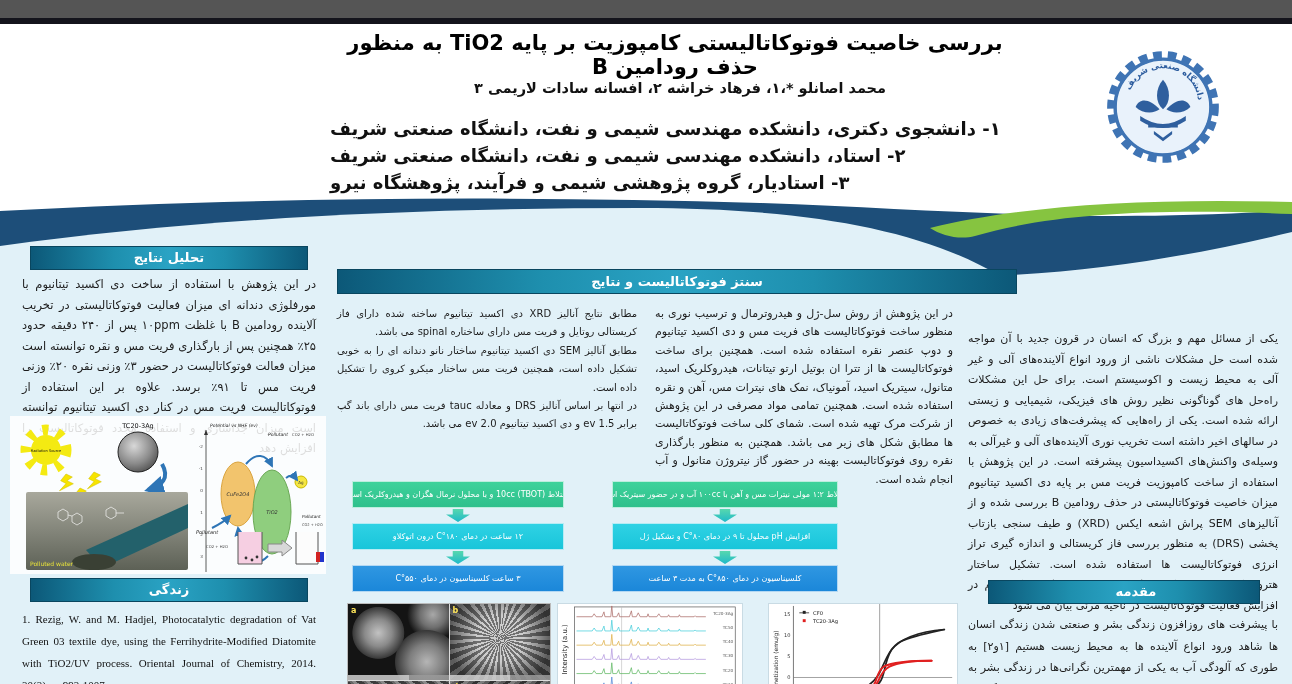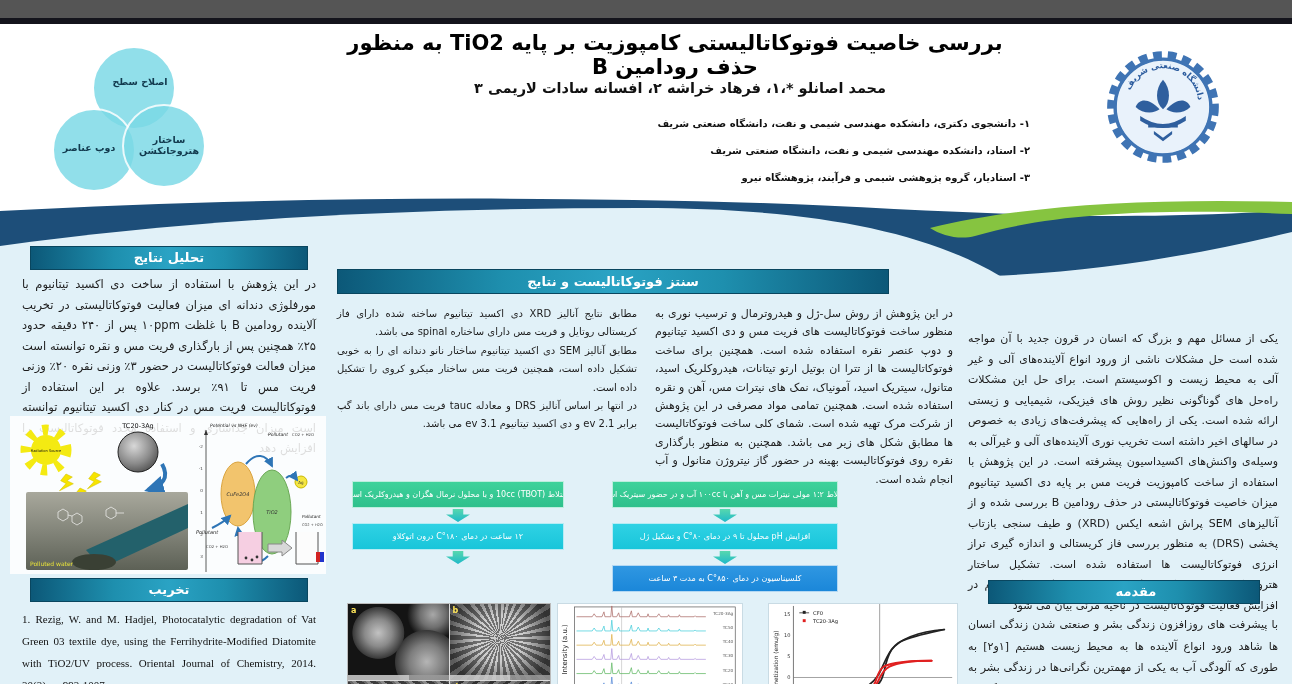--- a/index.html
+++ b/index.html
@@ -11,41 +11,41 @@
   *{margin:0;padding:0;box-sizing:border-box;}
   body{background:#555;font-family:"DejaVu Sans",sans-serif;}
   .page{position:relative;width:1292px;height:684px;background:#fff;overflow:hidden;margin:18px auto;}
   .topbar{position:absolute;left:0;top:0;width:1292px;height:6px;background:#14141c;}
   .content-bg{position:absolute;left:0;top:257px;width:1292px;height:427px;background:var(--bg);}
   .wave{position:absolute;left:0;top:180px;width:1292px;height:78px;}
 
   
   .title{position:absolute;left:320px;top:13px;width:710px;text-align:center;font-size:21px;font-weight:bold;color:#000;direction:rtl;}
   .authors{position:absolute;left:330px;top:62px;width:700px;text-align:center;font-size:14.5px;font-weight:bold;color:#111;direction:rtl;}
-  .aff{position:absolute;left:330px;width:700px;text-align:right;font-size:10px;font-weight:bold;color:#111;direction:rtl;}
+  .aff{position:absolute;left:330px;width:700px;text-align:left;font-size:18px;font-weight:bold;color:#111;direction:rtl;}
   .aff1{top:100px}.aff2{top:127px}.aff3{top:154px}
 
   
   .venn{position:absolute;left:52px;top:28px;width:170px;height:165px;}
   .vc{position:absolute;width:84px;height:84px;border-radius:50%;background:var(--venn);opacity:.82;border:2px solid #fff;}
   .vc-top{left:40px;top:0;}
   .vc-left{left:0px;top:62px;}
   .vc-right{left:70px;top:58px;}
   .vlabel{position:absolute;font-size:9.5px;font-weight:bold;color:#123a4e;direction:rtl;text-align:center;z-index:3;}
   .vl-top{left:58px;top:30px;width:60px;}
   .vl-left{left:6px;top:96px;width:62px;}
   .vl-right{left:86px;top:88px;width:62px;}
 
   
   .hdr{position:absolute;height:24px;line-height:22px;text-align:center;color:#fff;font-weight:bold;font-size:13px;z-index:5;direction:rtl;
        background:linear-gradient(90deg,var(--hdr1) 0%,#1e8fae 30%,var(--hdr2) 50%,#1e8fae 70%,var(--hdr1) 100%);
        border:1px solid #09465f;}
   .hdr-analysis{left:30px;top:228px;width:278px;}
   .hdr-refs{left:30px;top:560px;width:278px;}
-  .hdr-syn{left:337px;top:251px;width:552px;height:25px;line-height:23px;}
+  .hdr-syn{left:337px;top:251px;width:680px;height:25px;line-height:23px;}
   .hdr-abs{left:988px;top:276px;width:272px;}
   .hdr-intro{left:988px;top:562px;width:272px;padding-left:24px;}
 
   .fa-par{position:absolute;direction:rtl;text-align:justify;color:#1c1c1c;}
   .analysis-body{left:22px;top:256px;width:294px;font-size:11.5px;line-height:20.5px;}
   .abs-body{left:968px;top:311px;width:310px;font-size:11px;line-height:20.5px;}
   .intro-body{left:968px;top:596px;width:310px;font-size:11px;line-height:21.5px;}
   .syn-right{left:655px;top:287px;width:298px;font-size:11px;line-height:18.4px;}
   .syn-left{left:337px;top:287px;width:300px;font-size:10px;line-height:18.4px;}
   .syn-left p{margin:0;}
@@ -99,28 +99,20 @@
     <path d="M990,78 C1100,74 1200,56 1292,34 L1292,78 Z" fill="#e1f1f8"></path>
     <path d="M930,30 C1020,8 1140,0 1292,4 L1292,16 C1150,10 1050,16 975,38 C960,42 942,38 930,30 Z" fill="#86c440"></path>
   </svg>
 
   <div class="title">بررسی خاصیت فوتوکاتالیستی کامپوزیت بر پایه TiO2 به منظور حذف رودامین B</div>
   <div class="authors">محمد اصانلو *،۱، فرهاد خراشه ۲، افسانه سادات لاریمی ۳</div>
   <div class="aff aff1">۱- دانشجوی دکتری، دانشکده مهندسی شیمی و نفت، دانشگاه صنعتی شریف</div>
   <div class="aff aff2">۲- استاد، دانشکده مهندسی شیمی و نفت، دانشگاه صنعتی شریف</div>
   <div class="aff aff3">۳- استادیار، گروه پژوهشی شیمی و فرآیند، پژوهشگاه نیرو</div>
 
-  <div class="venn">
-    <div class="vc vc-top"></div>
-    <div class="vc vc-left"></div>
-    <div class="vc vc-right"></div>
-    <div class="vlabel vl-top">اصلاح سطح</div>
-    <div class="vlabel vl-left">دوپ عناصر</div>
-    <div class="vlabel vl-right">ساختار هتروجانکشن</div>
-  </div>
 
   <svg style="position:absolute;left:1106px;top:32px;" width="114" height="114" viewBox="0 0 100 100">
     <circle cx="50" cy="50" r="42" fill="#e9f2fb" stroke="#3f74b4" stroke-width="3"></circle>
     <circle cx="50" cy="50" r="45" fill="none" stroke="#3f74b4" stroke-width="8" stroke-dasharray="7.5 5.2"></circle>
     <defs>
         <path id="arcpath" d="M19,47 A31,31 0 0 1 81,47"></path>
       </defs>
     <text font-size="7.5" fill="#2c5c9e" font-weight="bold">
       <textPath href="#arcpath" startOffset="12%">دانشگاه صنعتی شریف</textPath>
     </text>
@@ -222,39 +214,40 @@
       <circle cx="236" cy="142" r="1.4" fill="#333"></circle>
         <circle cx="242" cy="144" r="1.4" fill="#333"></circle>
         <circle cx="247" cy="141" r="1.4" fill="#333"></circle>
       <polygon points="258,128 272,128 272,124 282,132 272,140 272,136 258,136" fill="#d8d8d8" stroke="#888"></polygon>
       <path d="M286,116 L286,148 L308,148 L308,116" fill="#fcfcfc" stroke="#555" stroke-width="1"></path>
       <rect x="306" y="136" width="6" height="10" fill="#d22222"></rect>
         <rect x="310" y="136" width="4" height="10" fill="#2233cc"></rect>
     </g>
   </svg>
 
-  <div class="hdr hdr-refs">تخریب</div>
+  <div class="hdr hdr-refs">زندگی</div>
   <div class="refs-body">
     <p>1. Rezig, W. and M. Hadjel, Photocatalytic degradation of Vat Green 03 textile dye, using the Ferrihydrite-Modified Diatomite with TiO2/UV process. Oriental Journal of Chemistry, 2014. 30(3): p. 993-1007.</p>
     <p>2. Liang, H., et al., Diatomite coated with Fe2O3 as an efficient heterogeneous catalyst for degradation of organic pollutant. Journal of</p>
   </div>
 
   <div class="hdr hdr-syn">سنتز فوتوکاتالیست و نتایج</div>
   <div class="fa-par syn-right">در این پژوهش از روش سل-ژل و هیدروترمال و ترسیب نوری به منظور ساخت فوتوکاتالیست های فریت مس و دی اکسید تیتانیوم و دوپ عنصر نقره استفاده شده است. همچنین برای ساخت فوتوکاتالیست ها از تترا ان بوتیل ارتو تیتانات، هیدروکلریک اسید، متانول، سیتریک اسید، آمونیاک، نمک های نیترات مس، آهن و نقره استفاده شده است. همچنین تمامی مواد مصرفی در این پژوهش از شرکت مرک تهیه شده است. شمای کلی ساخت فوتوکاتالیست ها مطابق شکل های زیر می باشد. همچنین به منظور بارگذاری نقره روی فوتوکاتالیست بهینه در حضور گاز نیتروژن متانول و آب انجام شده است.</div>
   <div class="fa-par syn-left">
     <p>مطابق نتایج آنالیز XRD دی اکسید تیتانیوم ساخته شده دارای فاز کریستالی روتایل و فریت مس دارای ساختاره spinal می باشد.</p>
     <p>مطابق آنالیز SEM دی اکسید تیتانیوم ساختار نانو دندانه ای را به خوبی تشکیل داده است، همچنین فریت مس ساختار میکرو کروی را تشکیل داده است.</p>
-    <p>در انتها بر اساس آنالیز DRS و معادله tauc فریت مس دارای باند گپ برابر 2.1 ev و دی اکسید تیتانیوم 3.1 ev می باشد.</p>
+    <p>در انتها بر اساس آنالیز DRS و معادله tauc فریت مس دارای باند گپ برابر 1.5 ev و دی اکسید تیتانیوم 2.0 ev می باشد.</p>
   </div>
 
   <div class="flow flow-left">
     <div class="fbox fb1">اختلاط 10cc (TBOT) و با محلول نرمال هگزان و هیدروکلریک اسید</div>
     <div class="farrow"></div>
     <div class="fbox fb2">۱۲ ساعت در دمای ۱۸۰°C درون اتوکلاو</div>
     <div class="farrow"></div>
+    <div class="fbox fb3">۳ ساعت کلسیناسیون در دمای ۵۵۰°C</div>
   </div>
 
   <div class="flow flow-right">
     <div class="fbox fb1">اختلاط ۱:۲ مولی نیترات مس و آهن با ۱۰۰cc آب و در حضور سیتریک اسید</div>
     <div class="farrow"></div>
     <div class="fbox fb2">افزایش pH محلول تا ۹ در دمای ۸۰°C و تشکیل ژل</div>
     <div class="farrow"></div>
     <div class="fbox fb3">کلسیناسیون در دمای ۸۵۰°C به مدت ۳ ساعت</div>
   </div>
 

